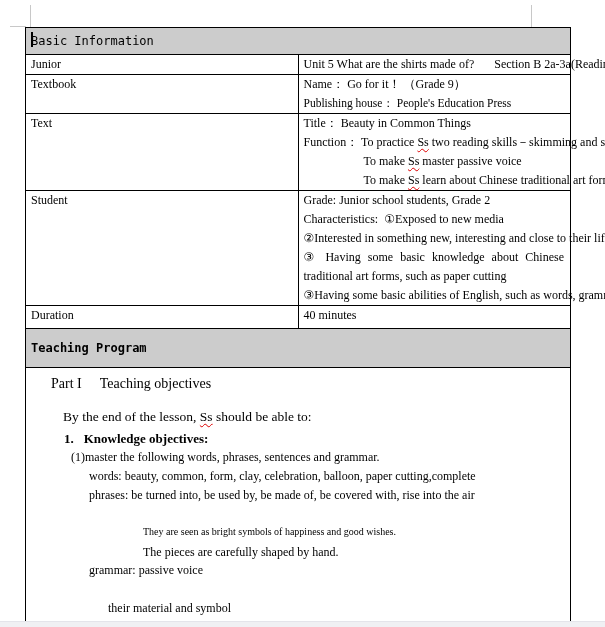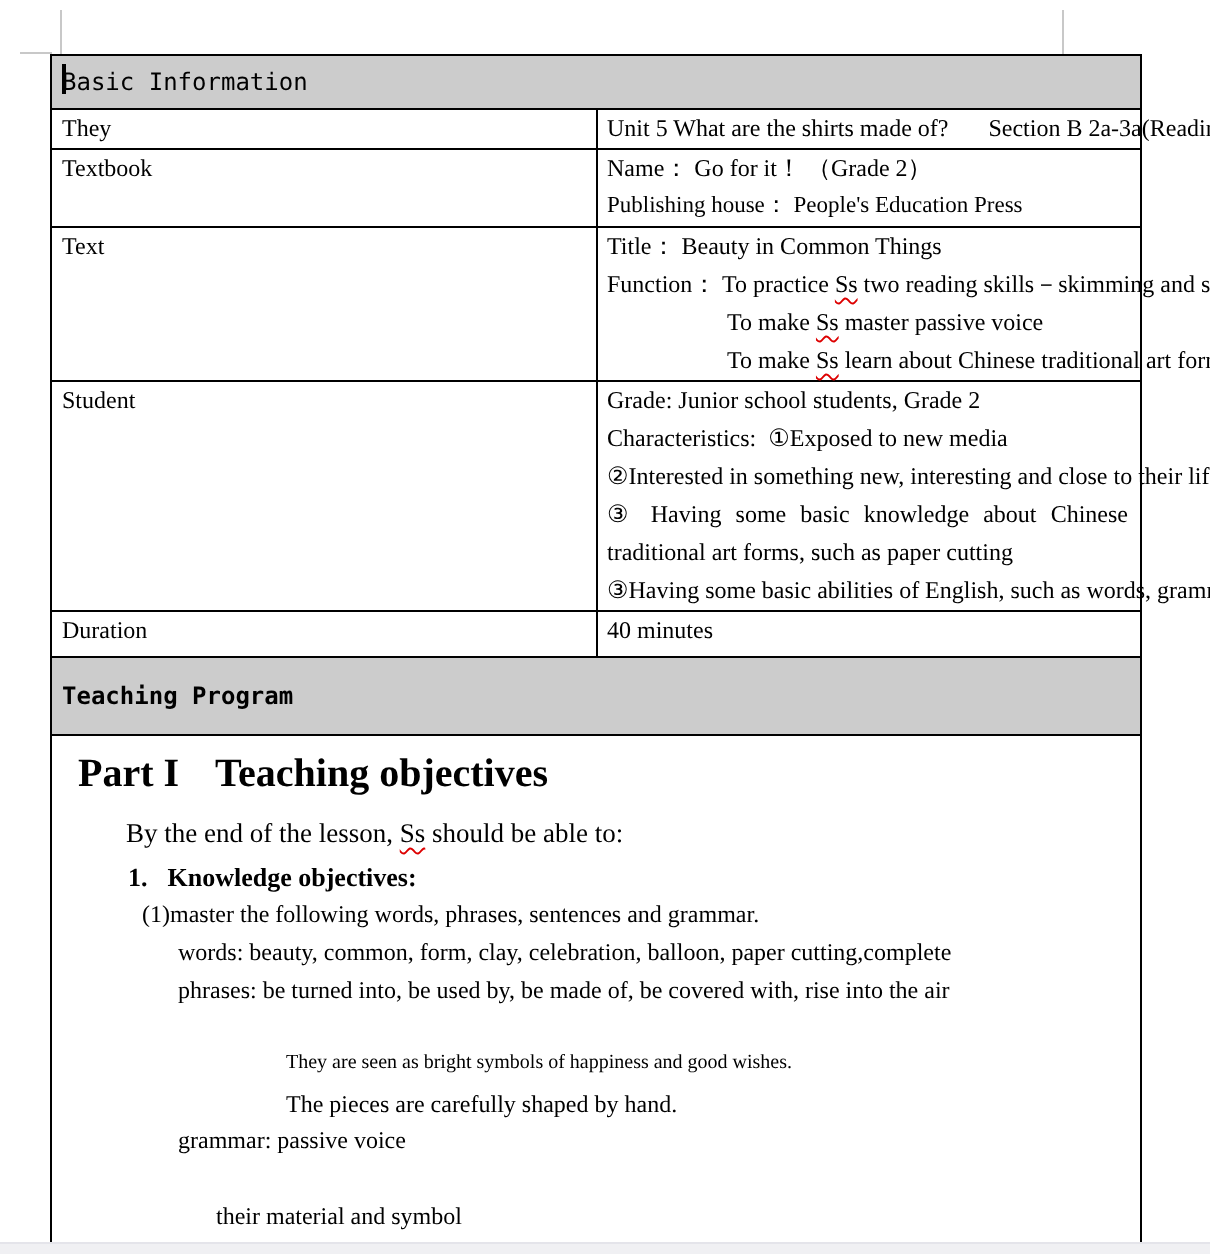--- a/index.html
+++ b/index.html
@@ -14,48 +14,48 @@
   table.info td { border:1px solid #000; vertical-align:top; font-size:12px; line-height:19px; padding:0 0 0 5px; }
   td.hdr { background:#cccccc; font-family:"DejaVu Sans Mono","Liberation Mono",monospace; font-size:14px; height:26px; vertical-align:middle !important; padding-left:5px !important; }
   td.hdr2 { height:38px; font-family:"DejaVu Sans Mono","Liberation Mono",monospace; font-size:14px; font-weight:bold; background:#cccccc; vertical-align:middle !important; }
   td.lbl { width:72px; font-size:13px; }
   .line { white-space:nowrap; height:19px; }
   .ind1 { padding-left:60px; }
   .sq { text-decoration:underline wavy #d00; text-decoration-thickness:1px; text-underline-offset:2px; }
   .cursor { display:inline-block; width:2px; height:15px; background:#000; vertical-align:-2px; margin-right:-2px; }
   .just { text-align:justify; white-space:normal; padding-right:6px; }
   .body-box { border-left:1px solid #000; border-right:1px solid #000; height:300px; position:relative; }
-  .part { position:absolute; left:13px; top:8px; font-size:20px; font-weight:bold; }
+  .part { position:absolute; left:25px; top:8px; font-size:14px; font-weight:normal; }
   .part .gap { display:inline-block; width:18px; }
   .p { position:absolute; font-size:13px; white-space:nowrap; }
   .bottom-bar { position:absolute; left:0; top:621px; width:605px; height:6px; background:#f0f0f3; border-top:1px solid #e4e4ea; }
 </style>
 </head>
 <body>
 
 <div class="crop-v" style="left:30px; top:5px; height:22px;"></div>
 <div class="crop-h" style="left:10px; top:26px; width:16px;"></div>
 <div class="crop-v" style="left:531px; top:5px; height:22px;"></div>
 
 <div class="page">
   <table class="info">
     <tbody>
         <tr>
       <td colspan="2" class="hdr"><span class="cursor"></span><span>Basic Information</span></td>
     </tr>
     <tr>
-      <td class="lbl">They</td>
+      <td class="lbl">Junior</td>
       <td>
         <div class="line"><span>Unit 5 What are the shirts made of?</span><span style="display:inline-block;width:20px;"></span><span>Section B 2a-3a(Reading)</span></div>
       </td>
     </tr>
     <tr>
       <td class="lbl">Textbook</td>
       <td>
-        <div class="line">Name： Go for it！ （Grade 2）</div>
+        <div class="line">Name： Go for it！ （Grade 9）</div>
         <div class="line" style="font-size:11.5px;">Publishing house： People's Education Press</div>
       </td>
     </tr>
     <tr>
       <td class="lbl">Text</td>
       <td>
         <div class="line">Title： Beauty in Common Things</div>
         <div class="line"><span>Function：</span> <span>To practice </span><span class="sq">Ss</span><span> two reading skills－skimming and scanning</span></div>
         <div class="line ind1"><span>To make </span><span class="sq">Ss</span><span> master passive voice</span></div>
         <div class="line ind1"><span>To make </span><span class="sq">Ss</span><span> learn about Chinese traditional art forms</span></div>

